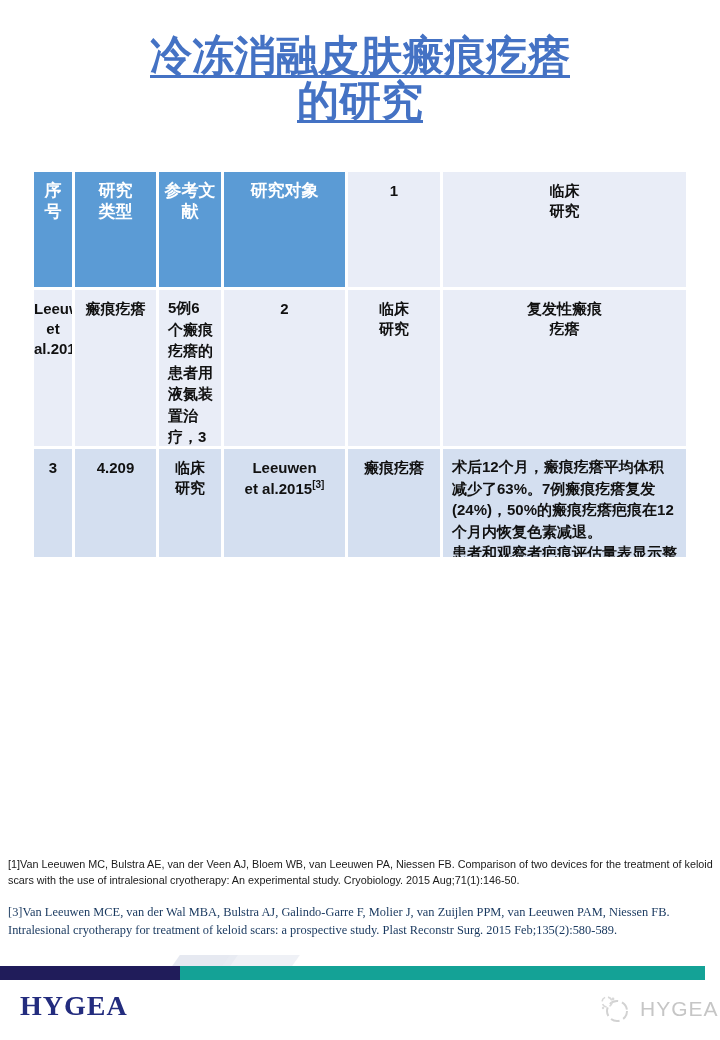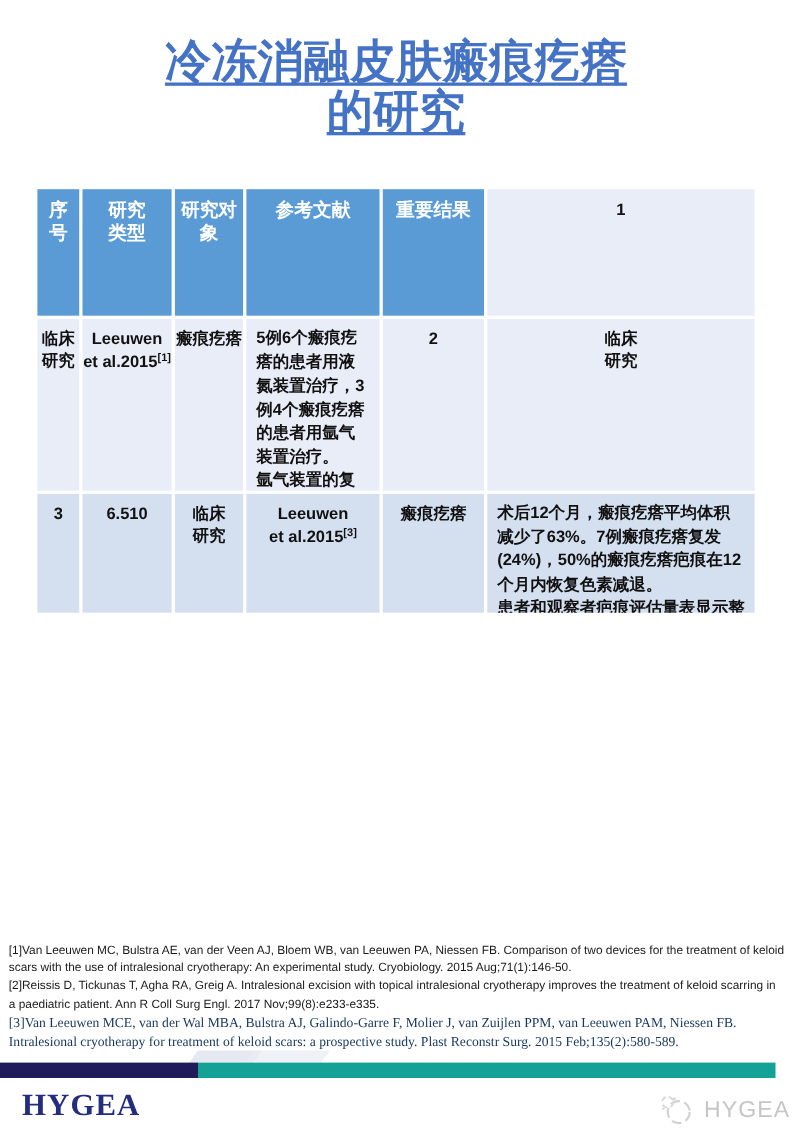--- a/index.html
+++ b/index.html
@@ -40,21 +40,21 @@
   .rescell {
     text-align:left; padding:7px 8px 0 9px; font-size:15px;
     line-height:21.5px; white-space:pre-line;
   }
   .refsup { font-size:10px; vertical-align:super; }
 
   
   .footnotes { position:absolute; left:8px; top:856px; width:706px; }
   .fn-small { font-size:10.8px; line-height:1.5; color:#1a1a1a; margin:0; }
   .fn-big {
-    font-size:12.4px; line-height:1.4; color:#17375E; margin:1px 0 0 0;
+    font-size:12.4px; line-height:1.4; color:#17375E; margin:16px 0 0 0;
     font-family:"Liberation Serif", serif;
   }
 
   
   .decor1 {
     position:absolute; left:176px; top:955px; width:58px; height:11px;
     background:#DCE0EB; transform:skewX(-35deg); opacity:.7;
   }
   .decor2 {
     position:absolute; left:226px; top:955px; width:70px; height:11px;
@@ -84,52 +84,52 @@
   <span class="tline">冷冻消融皮肤瘢痕疙瘩</span><br>
   <span class="tline">的研究</span>
 </div>
 
 <div class="table">
 
   <div class="cell hcell">序
 号</div>
   <div class="cell hcell">研究
 类型</div>
+  <div class="cell hcell">参考文献</div>
   <div class="cell hcell">研究对象</div>
-  <div class="cell hcell">参考文献</div>
-  <div class="cell hcell">重要结果</div>
 
   <div class="cell bcell row-a">1</div>
   <div class="cell bcell row-a">临床
 研究</div>
   <div class="cell bcell row-a"><span>Leeuwen
 et al.2015</span><span class="refsup">[1]</span></div>
   <div class="cell bcell row-a">瘢痕疙瘩</div>
   <div class="cell bcell row-a rescell">5例6个瘢痕疙瘩的患者用液氮装置治疗，3例4个瘢痕疙瘩的患者用氩气装置治疗。
 氩气装置的复发率较低，但与液氮装置相比，氩气装置冷冻治疗后的色素减退更多影响皮肤外观。</div>
 
   <div class="cell bcell row-a">2</div>
   <div class="cell bcell row-a">临床
 研究</div>
+  <div class="cell bcell row-a">复发性瘢痕
+疙瘩</div>
 
   <div class="cell bcell row-b">3</div>
-  <div class="cell bcell row-b">6.510</div>
+  <div class="cell bcell row-b">4.209</div>
   <div class="cell bcell row-b">临床
 研究</div>
   <div class="cell bcell row-b"><span>Leeuwen
 et al.2015</span><span class="refsup">[3]</span></div>
   <div class="cell bcell row-b">瘢痕疙瘩</div>
   <div class="cell bcell row-b rescell">术后12个月，瘢痕疙瘩平均体积减少了63%。7例瘢痕疙瘩复发(24%)，50%的瘢痕疙瘩疤痕在12个月内恢复色素减退。
 患者和观察者疤痕评估量表显示整体改善。
 此外，疼痛和瘙痒也有所减少。</div>
 </div>
 
 <div class="footnotes">
   <p class="fn-small">[1]Van Leeuwen MC, Bulstra AE, van der Veen AJ, Bloem WB, van Leeuwen PA, Niessen FB. Comparison of two devices for the treatment of keloid scars with the use of intralesional cryotherapy: An experimental study. Cryobiology. 2015 Aug;71(1):146-50.</p>
-  <p class="fn-small">[2]Reissis D, Tickunas T, Agha RA, Greig A. Intralesional excision with topical intralesional cryotherapy improves the treatment of keloid scarring in a paediatric patient. Ann R Coll Surg Engl. 2017 Nov;99(8):e233-e335.</p>
   <p class="fn-big">[3]Van Leeuwen MCE, van der Wal MBA, Bulstra AJ, Galindo-Garre F, Molier J, van Zuijlen PPM, van Leeuwen PAM, Niessen FB. Intralesional cryotherapy for treatment of keloid scars: a prospective study. Plast Reconstr Surg. 2015 Feb;135(2):580-589.</p>
 </div>
 
 <div class="decor1"></div>
 <div class="decor2"></div>
 <div class="bar-navy"></div>
 <div class="bar-teal"></div>
 
 <div class="logo">HYGEA</div>
 

